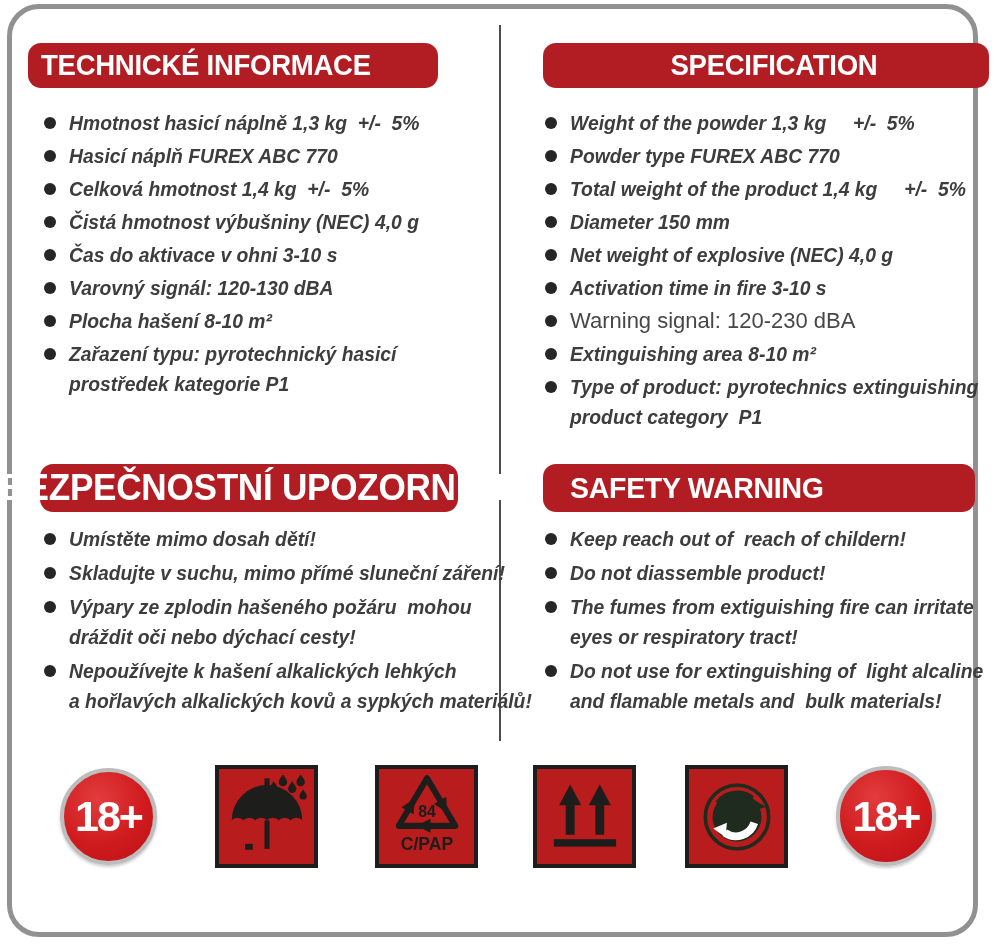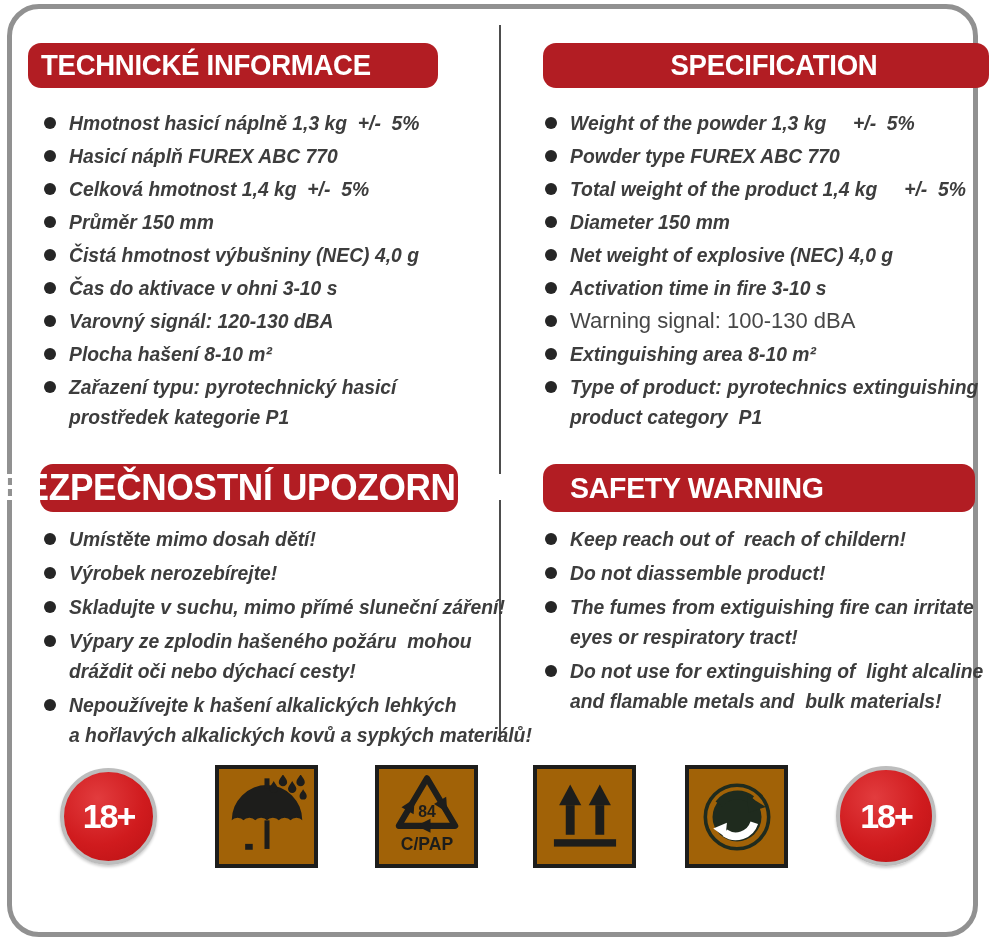--- a/index.html
+++ b/index.html
@@ -47,26 +47,26 @@
   .list-spec   { left:533px; top:99px;  width:436px; }
   .list-bezp   { left:32px;  top:515px; width:456px; }
   .list-safety { left:533px; top:515px; width:436px; }
 
   
   .badge18 {
     position:absolute; border-radius:50%;
     background:radial-gradient(circle at 38% 30%, #e23c3e 0%, #d01b1e 55%, #ba1114 100%);
     border:4px solid #bdbdbd; box-shadow:0 2px 3px rgba(0,0,0,.2);
     display:flex; align-items:center; justify-content:center;
-    color:#fff; font-weight:bold; font-size:34px; letter-spacing:-2px; white-space:pre;
+    color:#fff; font-weight:bold; font-size:43px; letter-spacing:-2px; white-space:pre;
   }
   .badge-left  { left:48px;  top:759px; width:89px; height:89px; }
   .badge-right { left:824px; top:757px; width:92px; height:92px; }
   .sq {
-    position:absolute; width:95px; height:95px; background:#a16207;
+    position:absolute; width:95px; height:95px; background:#b91c1c;
     border:4px solid #1d1d1b; display:flex; align-items:center; justify-content:center;
   }
   .sq-keepdry { left:203px; top:756px; }
   .sq-recycle { left:363px; top:756px; }
   .sq-thisup  { left:521px; top:756px; }
   .sq-green   { left:673px; top:756px; }
   svg .ink { fill:#1d1d1b; }
   svg text { font-family:"Liberation Sans", sans-serif; font-weight:bold; fill:#1d1d1b; }
 </style>
 </head>
@@ -86,24 +86,20 @@
     <li>
         <span class="dot"></span>
         <span class="txt">Hasicí náplň FUREX ABC 770</span>
       </li>
     <li>
         <span class="dot"></span>
         <span class="txt">Celková hmotnost 1,4 kg  +/-  5%</span>
       </li>
     <li>
         <span class="dot"></span>
-        <span class="txt">Průměr 150 mm</span>
-      </li>
-    <li>
-        <span class="dot"></span>
         <span class="txt">Čistá hmotnost výbušniny (NEC) 4,0 g</span>
       </li>
     <li>
         <span class="dot"></span>
         <span class="txt">Čas do aktivace v ohni 3-10 s</span>
       </li>
     <li>
         <span class="dot"></span>
         <span class="txt">Varovný signál: 120-130 dBA</span>
       </li>
@@ -121,24 +117,20 @@
   <header class="redbox box-bezp center">
     <span class="hdr-txt">BEZPEČNOSTNÍ UPOZORNĚNÍ</span>
   </header>
   <ul class="blist wlist list-bezp">
     <li>
         <span class="dot"></span>
         <span class="txt">Umístěte mimo dosah dětí!</span>
       </li>
     <li>
         <span class="dot"></span>
-        <span class="txt">Výrobek nerozebírejte!</span>
-      </li>
-    <li>
-        <span class="dot"></span>
         <span class="txt">Skladujte v suchu, mimo přímé sluneční záření!</span>
       </li>
     <li>
         <span class="dot"></span>
         <span class="txt">Výpary ze zplodin hašeného požáru  mohou
 dráždit oči nebo dýchací cesty!</span>
       </li>
     <li>
         <span class="dot"></span>
         <span class="txt">Nepoužívejte k hašení alkalických lehkých
@@ -169,21 +161,21 @@
     <li>
         <span class="dot"></span>
         <span class="txt">Net weight of explosive (NEC) 4,0 g</span>
       </li>
     <li>
         <span class="dot"></span>
         <span class="txt">Activation time in fire 3-10 s</span>
       </li>
     <li class="plain">
         <span class="dot"></span>
-        <span class="txt">Warning signal: 100-130 dBA</span>
+        <span class="txt">Warning signal: 120-230 dBA</span>
       </li>
     <li>
         <span class="dot"></span>
         <span class="txt">Extinguishing area 8-10 m²</span>
       </li>
     <li>
         <span class="dot"></span>
         <span class="txt">Type of product: pyrotechnics extinguishing
 product category  P1</span>
       </li>

